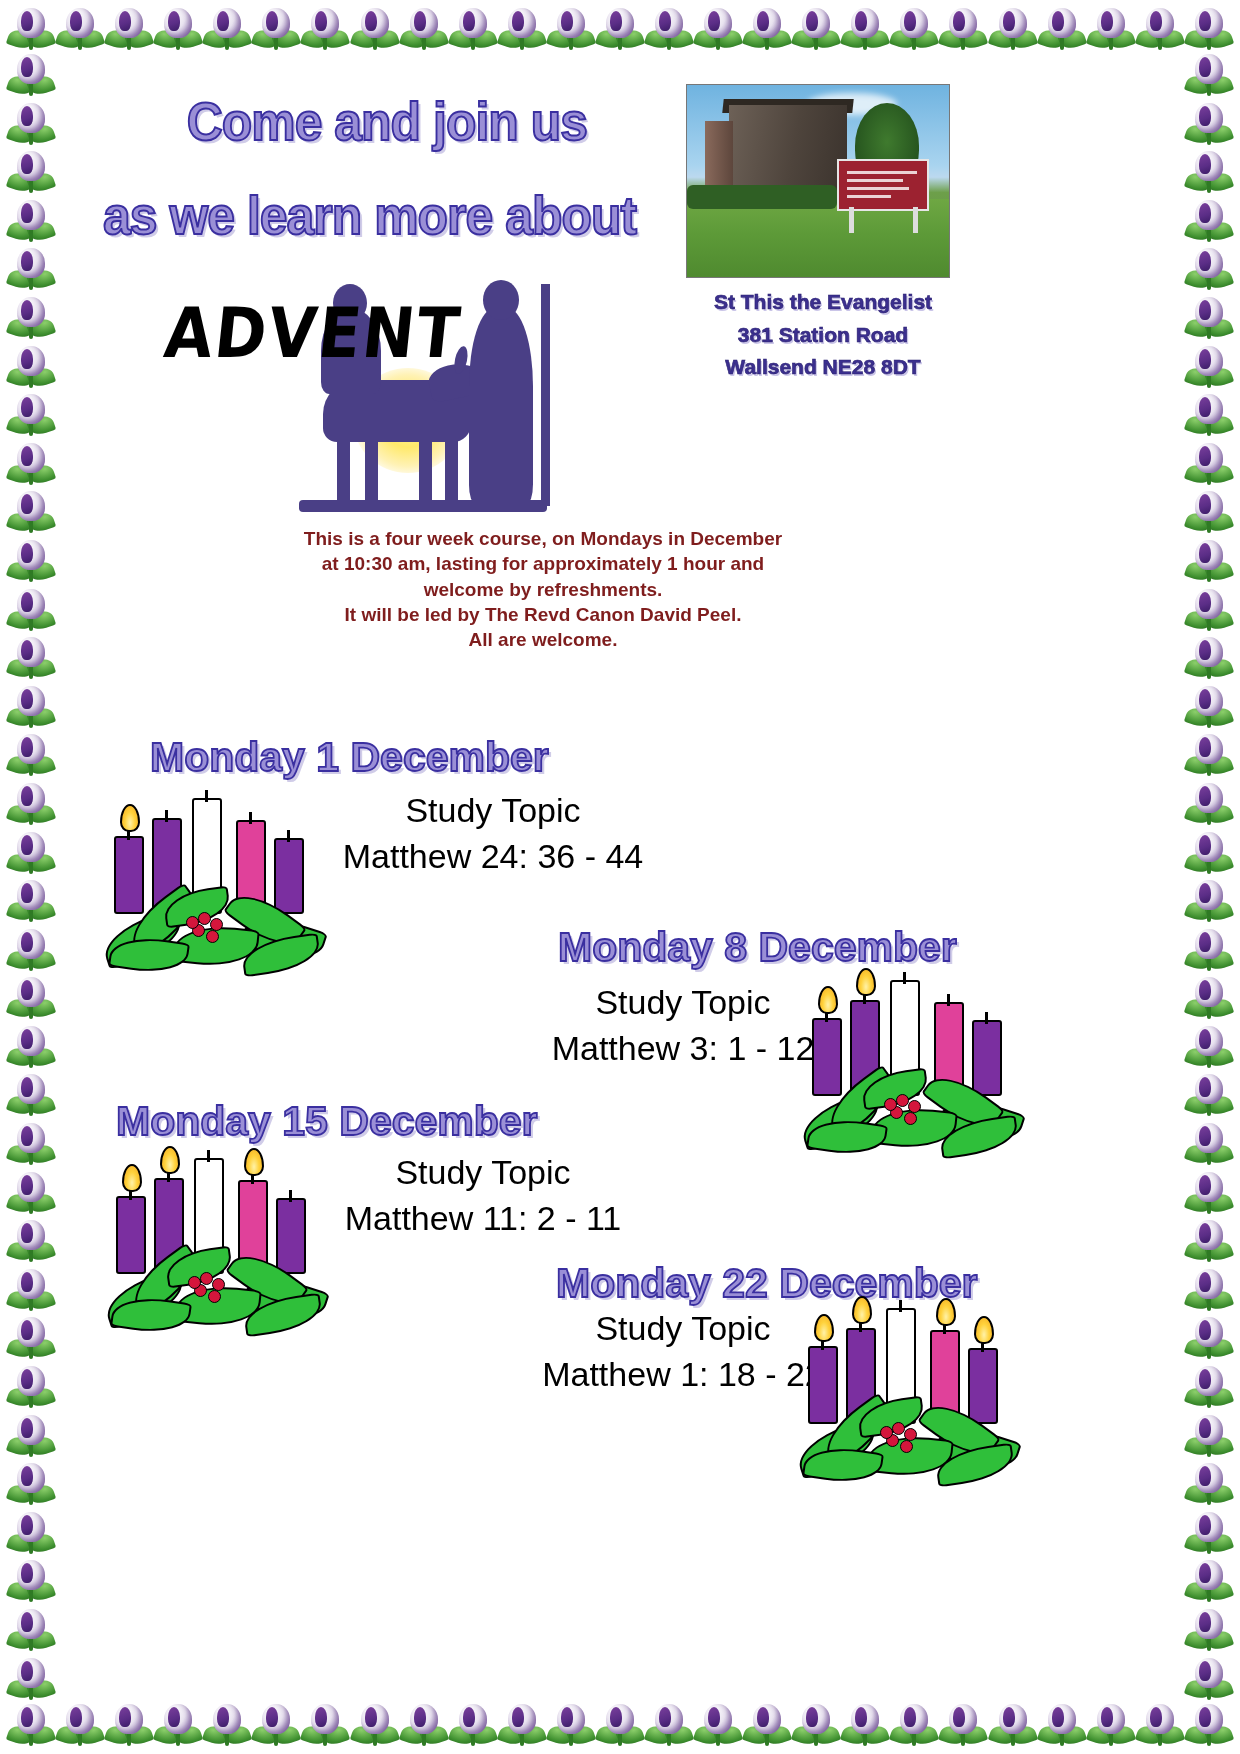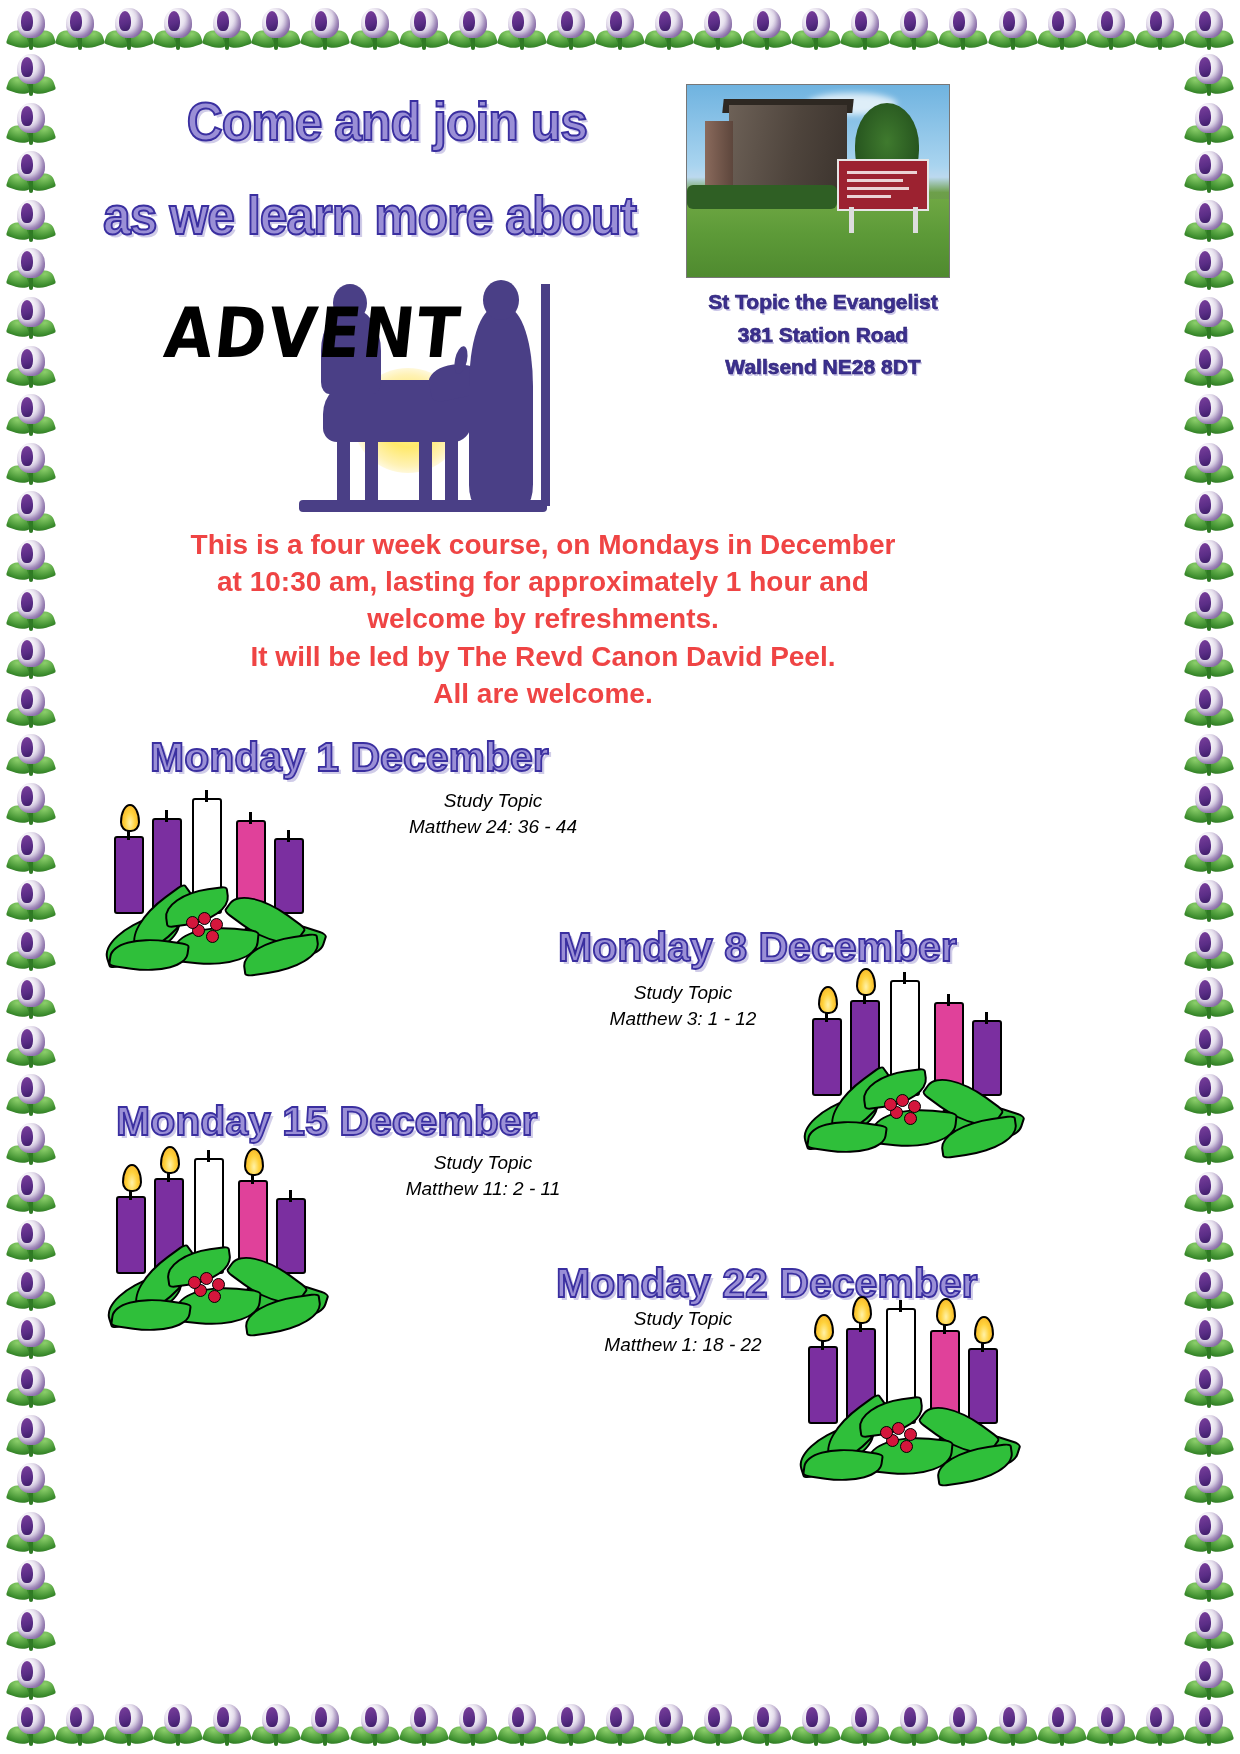--- a/index.html
+++ b/index.html
@@ -241,44 +241,43 @@
     letter-spacing: 2px;
     transform: skewX(-6deg) scaleY(1.12);
   }
 
   .blurb {
     position: absolute;
     left: 0;
     top: 468px;
     width: 930px;
     text-align: center;
-    font-size: 28px;
+    font-size: 19px;
     font-weight: bold;
-    color: #ef4444;
+    color: #7f1d1d;
     line-height: 1.33;
   }
 
   
   .session-title {
     position: absolute;
     color: #9a8fd6;
     font-weight: bold;
     font-size: 41px;
     -webkit-text-stroke: 1.8px #3a2fa0;
     text-shadow: 3px 3px 0 rgba(120,110,190,.35);
     white-space: nowrap;
   }
   .session-topic {
     position: absolute;
-    font-size: 19px;
+    font-size: 34px;
     color: #000;
     line-height: 1.35;
     text-align: center;
     white-space: nowrap;
-    font-style: italic;
   }
 
   
   .wreath {
     position: absolute;
     width: 230px;
     height: 160px;
   }
   .wreath .candle {
     position: absolute;
@@ -1179,21 +1178,21 @@
       <div class="sign-line" style="top:10px;"></div>
       <div class="sign-line" style="top:18px; width:56px;"></div>
       <div class="sign-line" style="top:26px; width:62px;"></div>
       <div class="sign-line" style="top:34px; width:44px;"></div>
     </div>
     <div class="sign-post" style="left:162px;"></div>
     <div class="sign-post" style="left:226px;"></div>
   </div>
 
   <div class="address">
-    <div>St Topic the Evangelist</div>
+    <div>St This the Evangelist</div>
     <div>381 Station Road</div>
     <div>Wallsend NE28 8DT</div>
   </div>
 
   <div class="advent-art">
     <div class="glow"></div>
     <div class="donkey"></div>
     <div class="donkey-head"></div>
     <div class="donkey-ear"></div>
     <div class="leg" style="left:104px;"></div>

